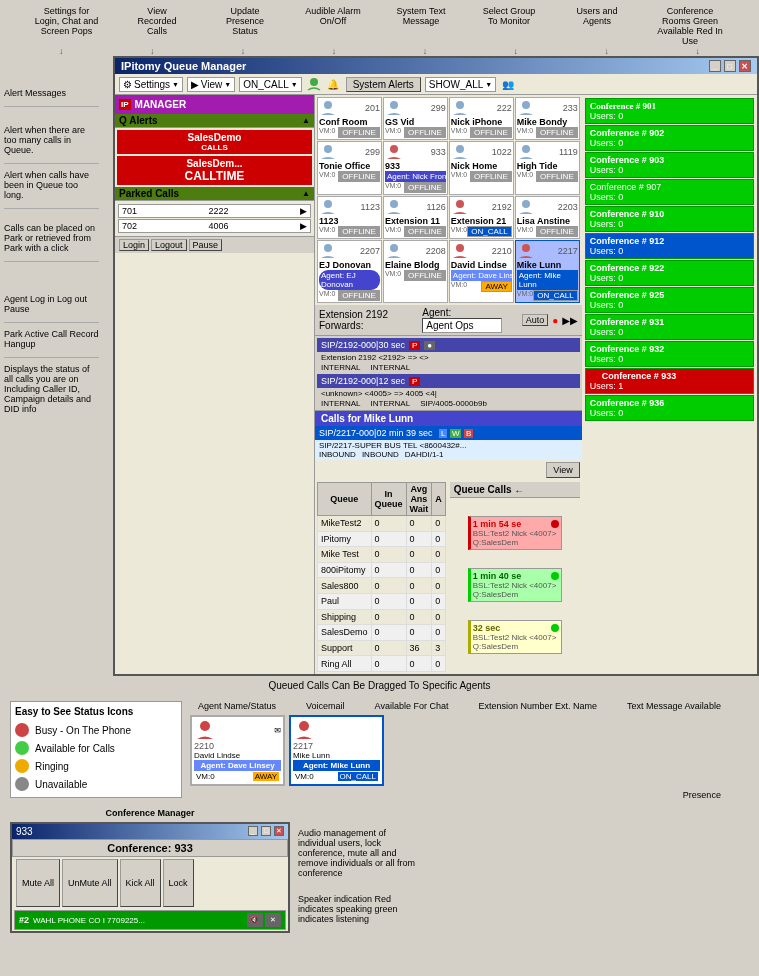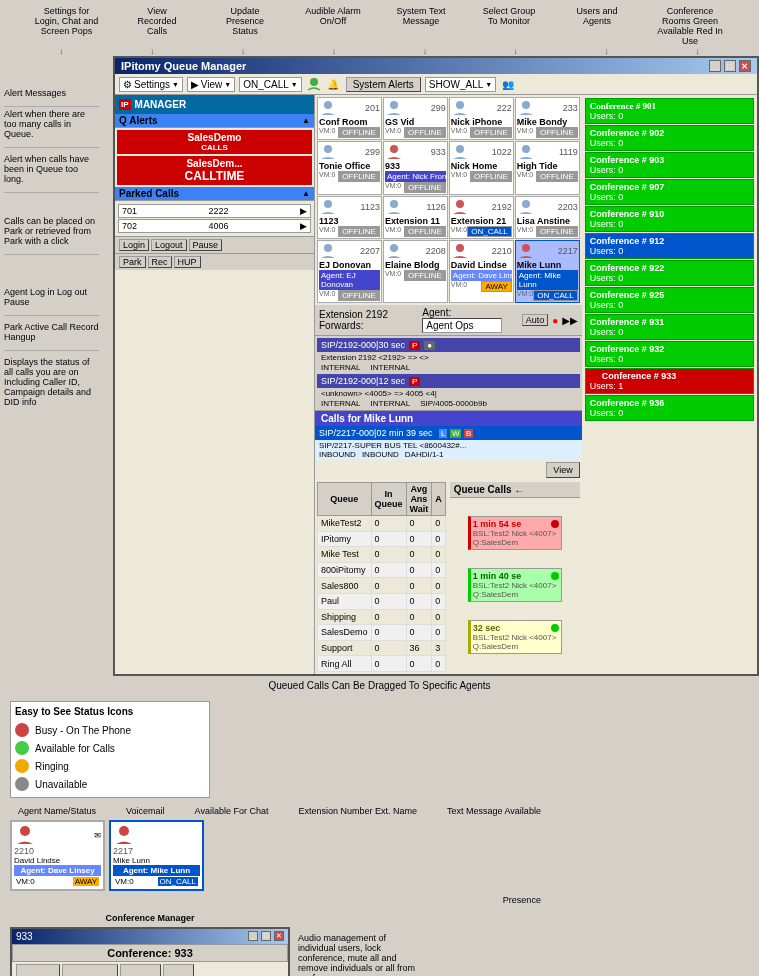--- a/index.html
+++ b/index.html
@@ -20,25 +20,25 @@
     .toolbar { background: #ece9d8; border-bottom: 1px solid #999; display: flex; align-items: center; gap: 4px; padding: 2px 4px; }
     .toolbar-btn { background: #d4d0c8; border: 1px outset #999; padding: 1px 6px; font-size: 10px; cursor: pointer; }
     .toolbar-dropdown { background: white; border: 1px solid #999; padding: 1px 3px; font-size: 10px; display: flex; align-items: center; gap: 2px; cursor: pointer; }
     .toolbar-dropdown::after { content: '▼'; font-size: 7px; }
     .toolbar-icon { width: 16px; height: 16px; display: inline-flex; align-items: center; justify-content: center; font-size: 10px; }
 
     
     .left-panel { width: 200px; border-right: 1px solid #999; }
 
     
-    .manager-logo { background: #0369a1; color: white; padding: 4px; text-align: center; display: flex; align-items: center; gap: 4px; font-size: 10px; font-weight: bold; }
+    .manager-logo { background: #a21caf; color: white; padding: 4px; text-align: center; display: flex; align-items: center; gap: 4px; font-size: 10px; font-weight: bold; }
     .ip-logo { background: #cc0000; color: white; font-size: 8px; font-weight: bold; padding: 1px 2px; }
 
     
-    .section-header { background: #3b82f6; border-bottom: 1px solid #999; padding: 1px 4px; font-size: 10px; font-weight: bold; display: flex; justify-content: space-between; align-items: center; }
+    .section-header { background: #4d7c0f; border-bottom: 1px solid #999; padding: 1px 4px; font-size: 10px; font-weight: bold; display: flex; justify-content: space-between; align-items: center; }
     .collapse-btn { font-size: 8px; cursor: pointer; }
 
     .alert-item { background: #cc0000; color: white; text-align: center; padding: 2px; font-size: 10px; font-weight: bold; margin: 2px; }
     .status-badge { font-size: 8px; padding: 0 3px; border: 1px solid #999; }
     .status-offline { background: #999; color: white; }
     .status-away { background: #ffaa00; color: black; }
     .status-on-call { background: #0055cc; color: white; }
     .vm-indicator { font-size: 7px; color: #666; }
 
     
@@ -69,21 +69,21 @@
     .queue-timer { font-weight: bold; color: #cc0000; }
     .queue-source { font-size: 8px; color: #555; }
     .alarm-dot { width: 8px; height: 8px; background: #00cc00; border-radius: 50%; display: inline-block; }
     .alarm-dot.red { background: #cc0000; }
 
     
     .bottom-annotation { text-align: center; font-size: 10px; padding: 4px; color: #000; }
 
     
     .lower-section { display: flex; gap: 8px; padding: 6px; }
-    .status-icons-box { width: 200px; border: 1px solid #999; background: white; padding: 4px; }
+    .status-icons-box { width: 172px; border: 1px solid #999; background: white; padding: 4px; }
     .status-icons-title { font-weight: bold; font-size: 10px; margin-bottom: 4px; }
     .status-icon-row { display: flex; align-items: center; gap: 6px; padding: 2px 0; font-size: 10px; }
     .agent-card { border: 2px solid #aaa; background: white; padding: 2px; width: 95px; }
     .agent-card.highlight { border-color: #0055cc; }
 
     
     .conf-window { border: 2px solid #555; background: #ece9d8; width: 280px; }
     .conf-title-bar { background: linear-gradient(to right, #0a246a, #a6caf0); color: white; padding: 2px 4px; font-size: 10px; display: flex; justify-content: space-between; }
     .conf-name-bar { background: #d4d0c8; border: 1px solid #999; padding: 2px 4px; font-size: 11px; font-weight: bold; text-align: center; }
     .conf-controls { display: flex; gap: 2px; padding: 2px 4px; flex-wrap: wrap; }
@@ -131,23 +131,23 @@
       <span>↓</span>
       <span>↓</span>
       <span>↓</span>
       <span>↓</span>
       <span>↓</span>
   </div>
 
   <div style="display:flex; gap:4px;">
 
     <div style="width:95px; font-size:9px; padding-top:30px; flex-shrink:0;">
-      <div style="padding:2px 0 8px 0; border-bottom:1px solid #aaa; margin-bottom:0;">Alert Messages</div>
+      <div style="padding:2px 0 8px 0; border-bottom:1px solid #aaa; margin-bottom:16px;">Alert Messages</div>
       <div style="padding:2px 0 8px 0; border-bottom:1px solid #aaa; margin-bottom:4px;">Alert when there are too many calls in Queue.</div>
-      <div style="padding:2px 0 8px 0; border-bottom:1px solid #aaa; margin-bottom:21px;">Alert when calls have been in Queue too long.</div>
+      <div style="padding:2px 0 8px 0; border-bottom:1px solid #aaa; margin-bottom:12px;">Alert when calls have been in Queue too long.</div>
       <div style="padding:2px 0 8px 0; border-bottom:1px solid #aaa; margin-bottom:30px;">Calls can be placed on Park or retrieved from Park with a click</div>
       <div style="padding:2px 0 8px 0; border-bottom:1px solid #aaa; margin-bottom:4px;">Agent Log in Log out Pause</div>
       <div style="padding:2px 0 8px 0; border-bottom:1px solid #aaa; margin-bottom:4px;">Park Active Call Record Hangup</div>
       <div style="padding:2px 0 8px 0;">Displays the status of all calls you are on Including Caller ID, Campaign details and DID info</div>
     </div>
 
     <div class="queue-manager" style="flex:1;">
 
       <div class="title-bar">
         <span>IPitomy Queue Manager</span>
@@ -224,25 +224,20 @@
               <span>▶</span>
             </div>
           </div>
 
           <div style="background:#d4d0c8; border-top:1px solid #999; padding:2px 4px; display:flex; gap:2px; flex-wrap:wrap;">
             <button class="small-btn">Login</button>
             <button class="small-btn">Logout</button>
             <button class="small-btn">Pause</button>
           </div>
 
-          <div style="background:#d4d0c8; border-top:1px solid #999; padding:2px 4px; display:flex; gap:2px;">
-            <button class="small-btn">Park</button>
-            <button class="small-btn">Rec</button>
-            <button class="small-btn">HUP</button>
-          </div>
 
         </div>
 
         <div style="flex:1; display:flex; flex-direction:column;">
 
           <div class="agents-grid">
 
             <div class="agent-cell">
               <div style="display:flex; justify-content:space-between; align-items:center;">
                 <svg width="18" height="18">
@@ -417,21 +412,21 @@
 
             <div class="agent-cell">
               <div style="display:flex; justify-content:space-between; align-items:center;">
                 <svg width="18" height="18">
                     <circle cx="9" cy="6" r="4" fill="#88aacc"></circle>
                     <path d="M2 16 Q9 12 16 16" fill="#88aacc"></path>
                   </svg>
                 <span class="agent-num">2207</span>
               </div>
               <div class="agent-cell-name">EJ Donovan</div>
-              <div style="background:#4444cc; color:white; font-size:8px; padding:1px 2px;">Agent: EJ Donovan</div>
+              <div style="background:#4444cc; color:white; font-size:8px; padding:1px 2px;border-radius:9px;">Agent: EJ Donovan</div>
               <div class="agent-status-row">
                 <span class="vm-indicator">VM:0</span>
                 <span class="status-badge status-offline">OFFLINE</span>
               </div>
             </div>
             <div class="agent-cell">
               <div style="display:flex; justify-content:space-between; align-items:center;">
                 <svg width="18" height="18">
                     <circle cx="9" cy="6" r="4" fill="#88aacc"></circle>
                     <path d="M2 16 Q9 12 16 16" fill="#88aacc"></path>
@@ -656,21 +651,21 @@
             </div>
             <div class="conf-room green">
               <div style="font-weight:bold;">Conference # 902</div>
               <div>Users: 0</div>
             </div>
             <div class="conf-room green">
               <div style="font-weight:bold;">Conference # 903</div>
               <div>Users: 0</div>
             </div>
             <div class="conf-room green">
-              <div style="font-weight:bold;">Conference # 907</div>
+              <div style="font-weight:normal;">Conference # 907</div>
               <div>Users: 0</div>
             </div>
             <div class="conf-room green">
               <div style="font-weight:bold;">Conference # 910</div>
               <div>Users: 0</div>
             </div>
             <div class="conf-room selected">
               <div style="font-weight:bold;">Conference # 912</div>
               <div>Users: 0</div>
             </div>

